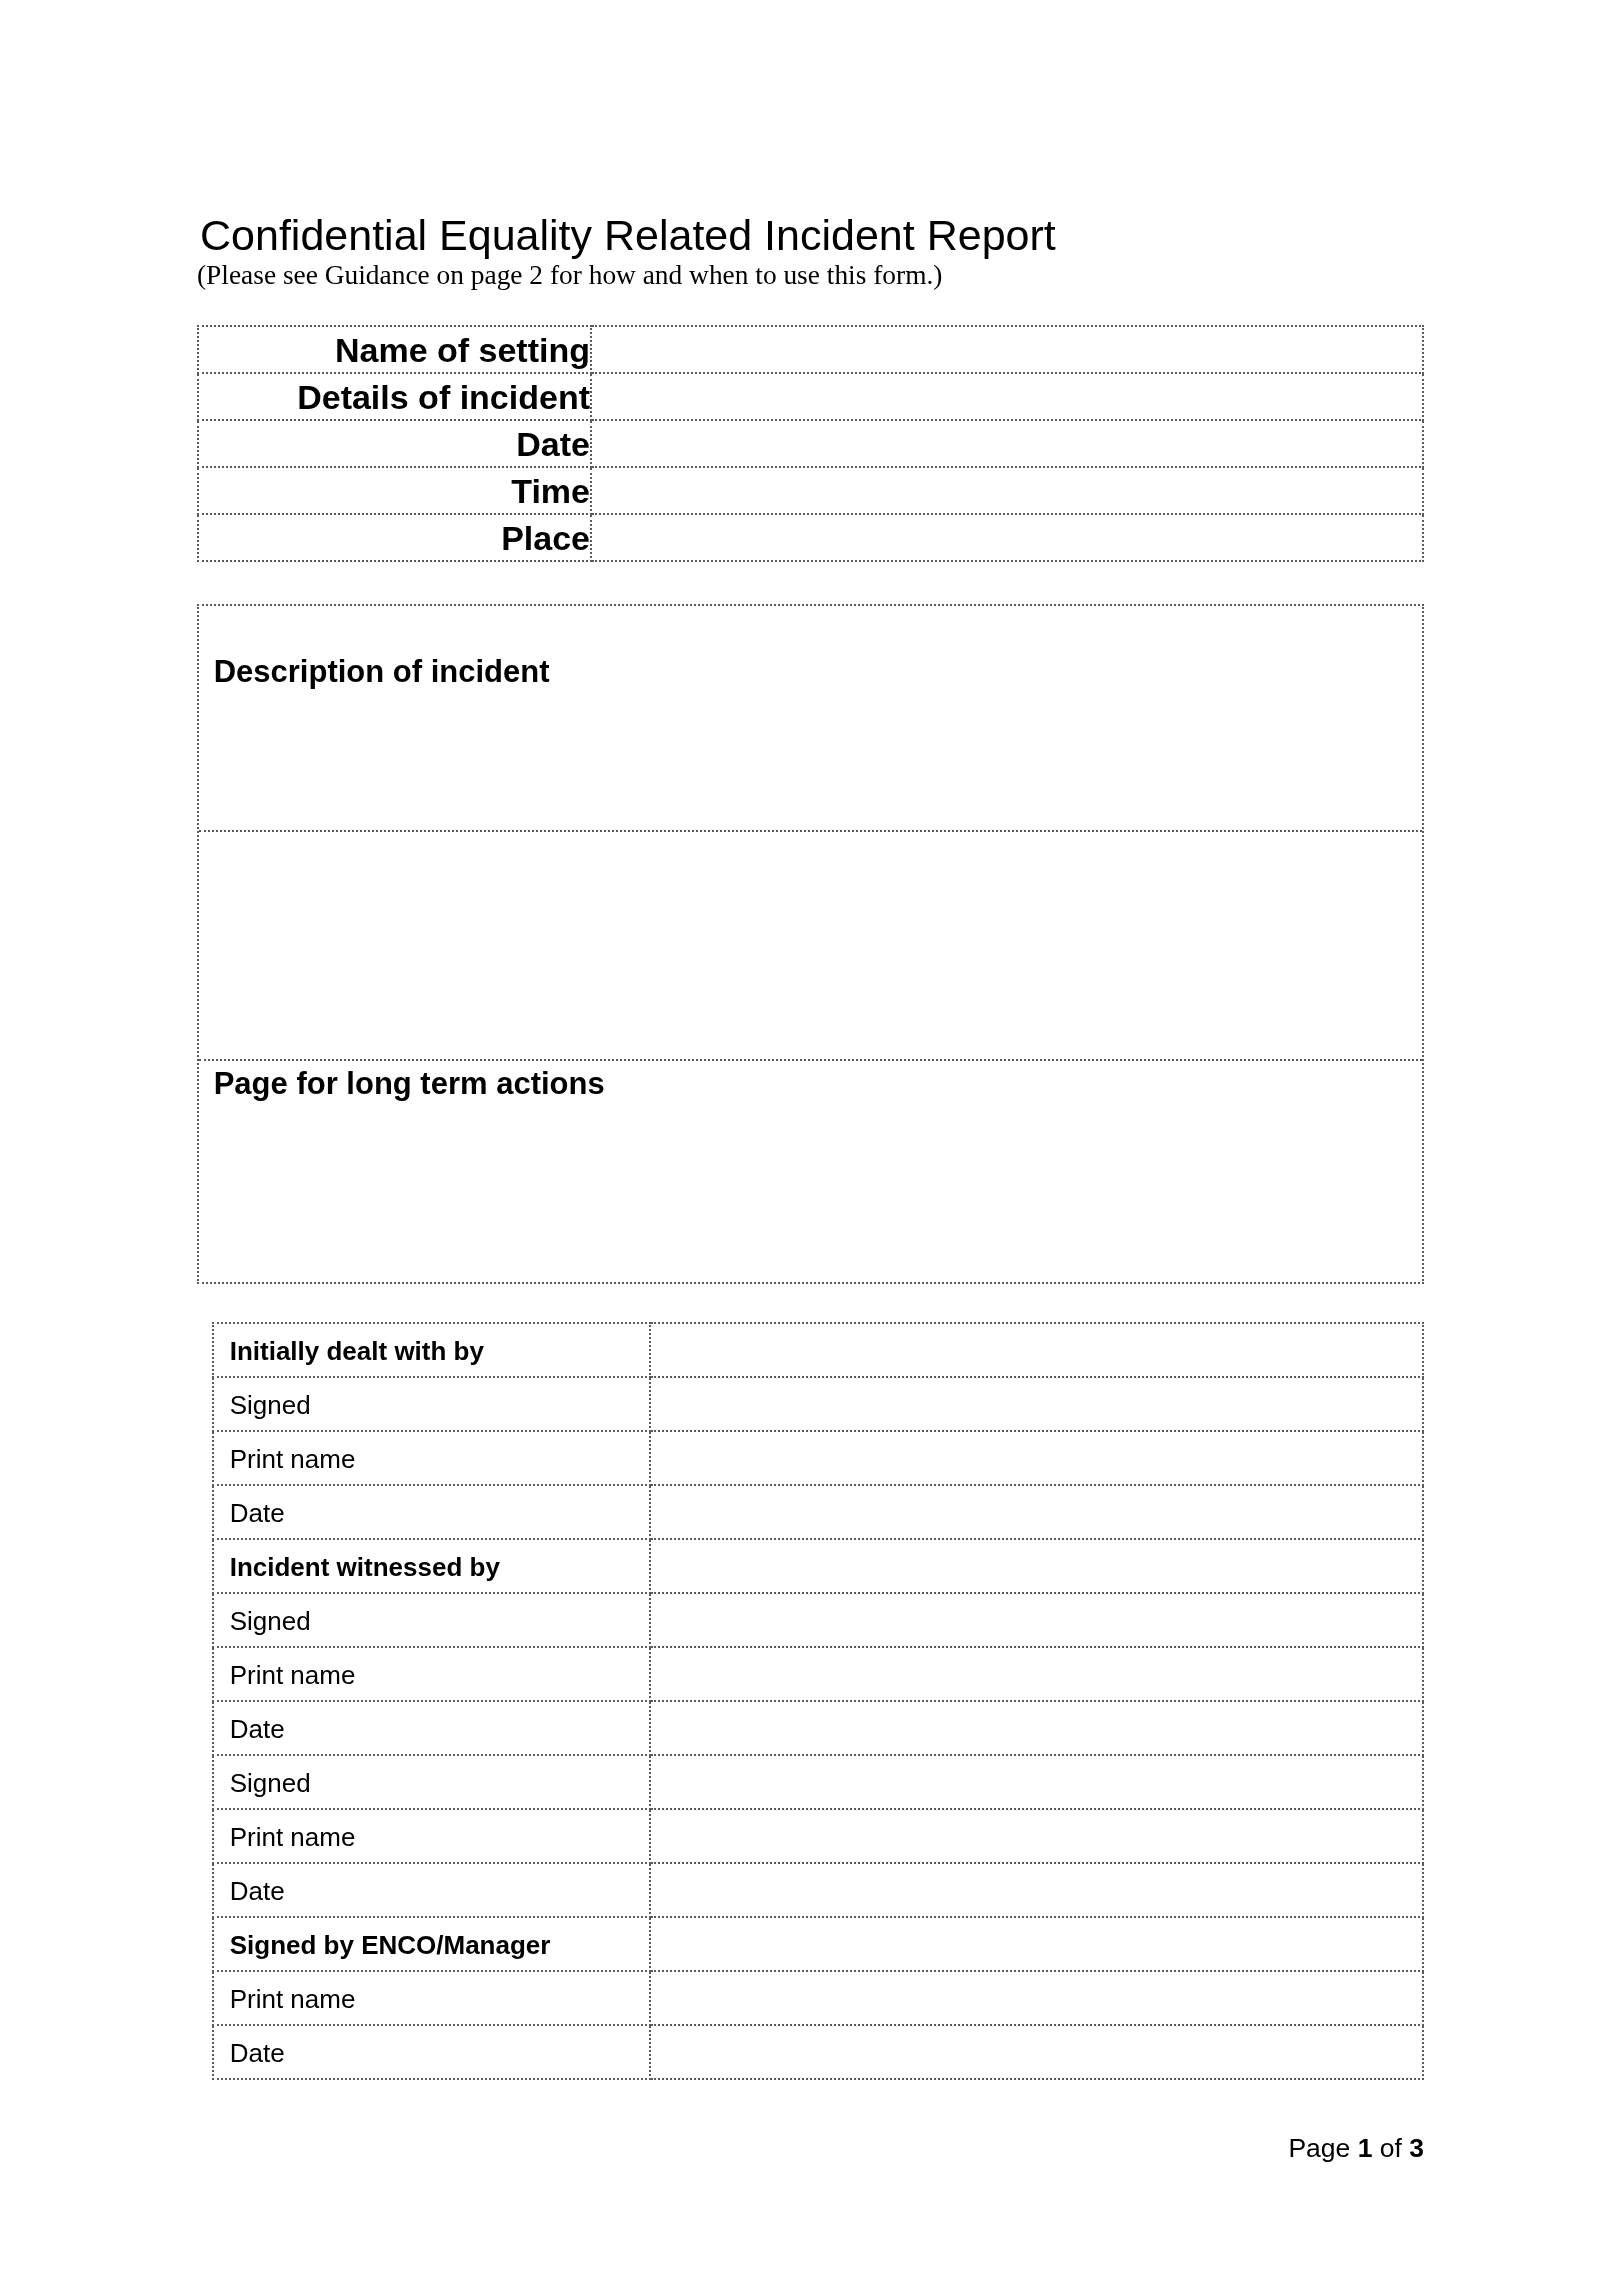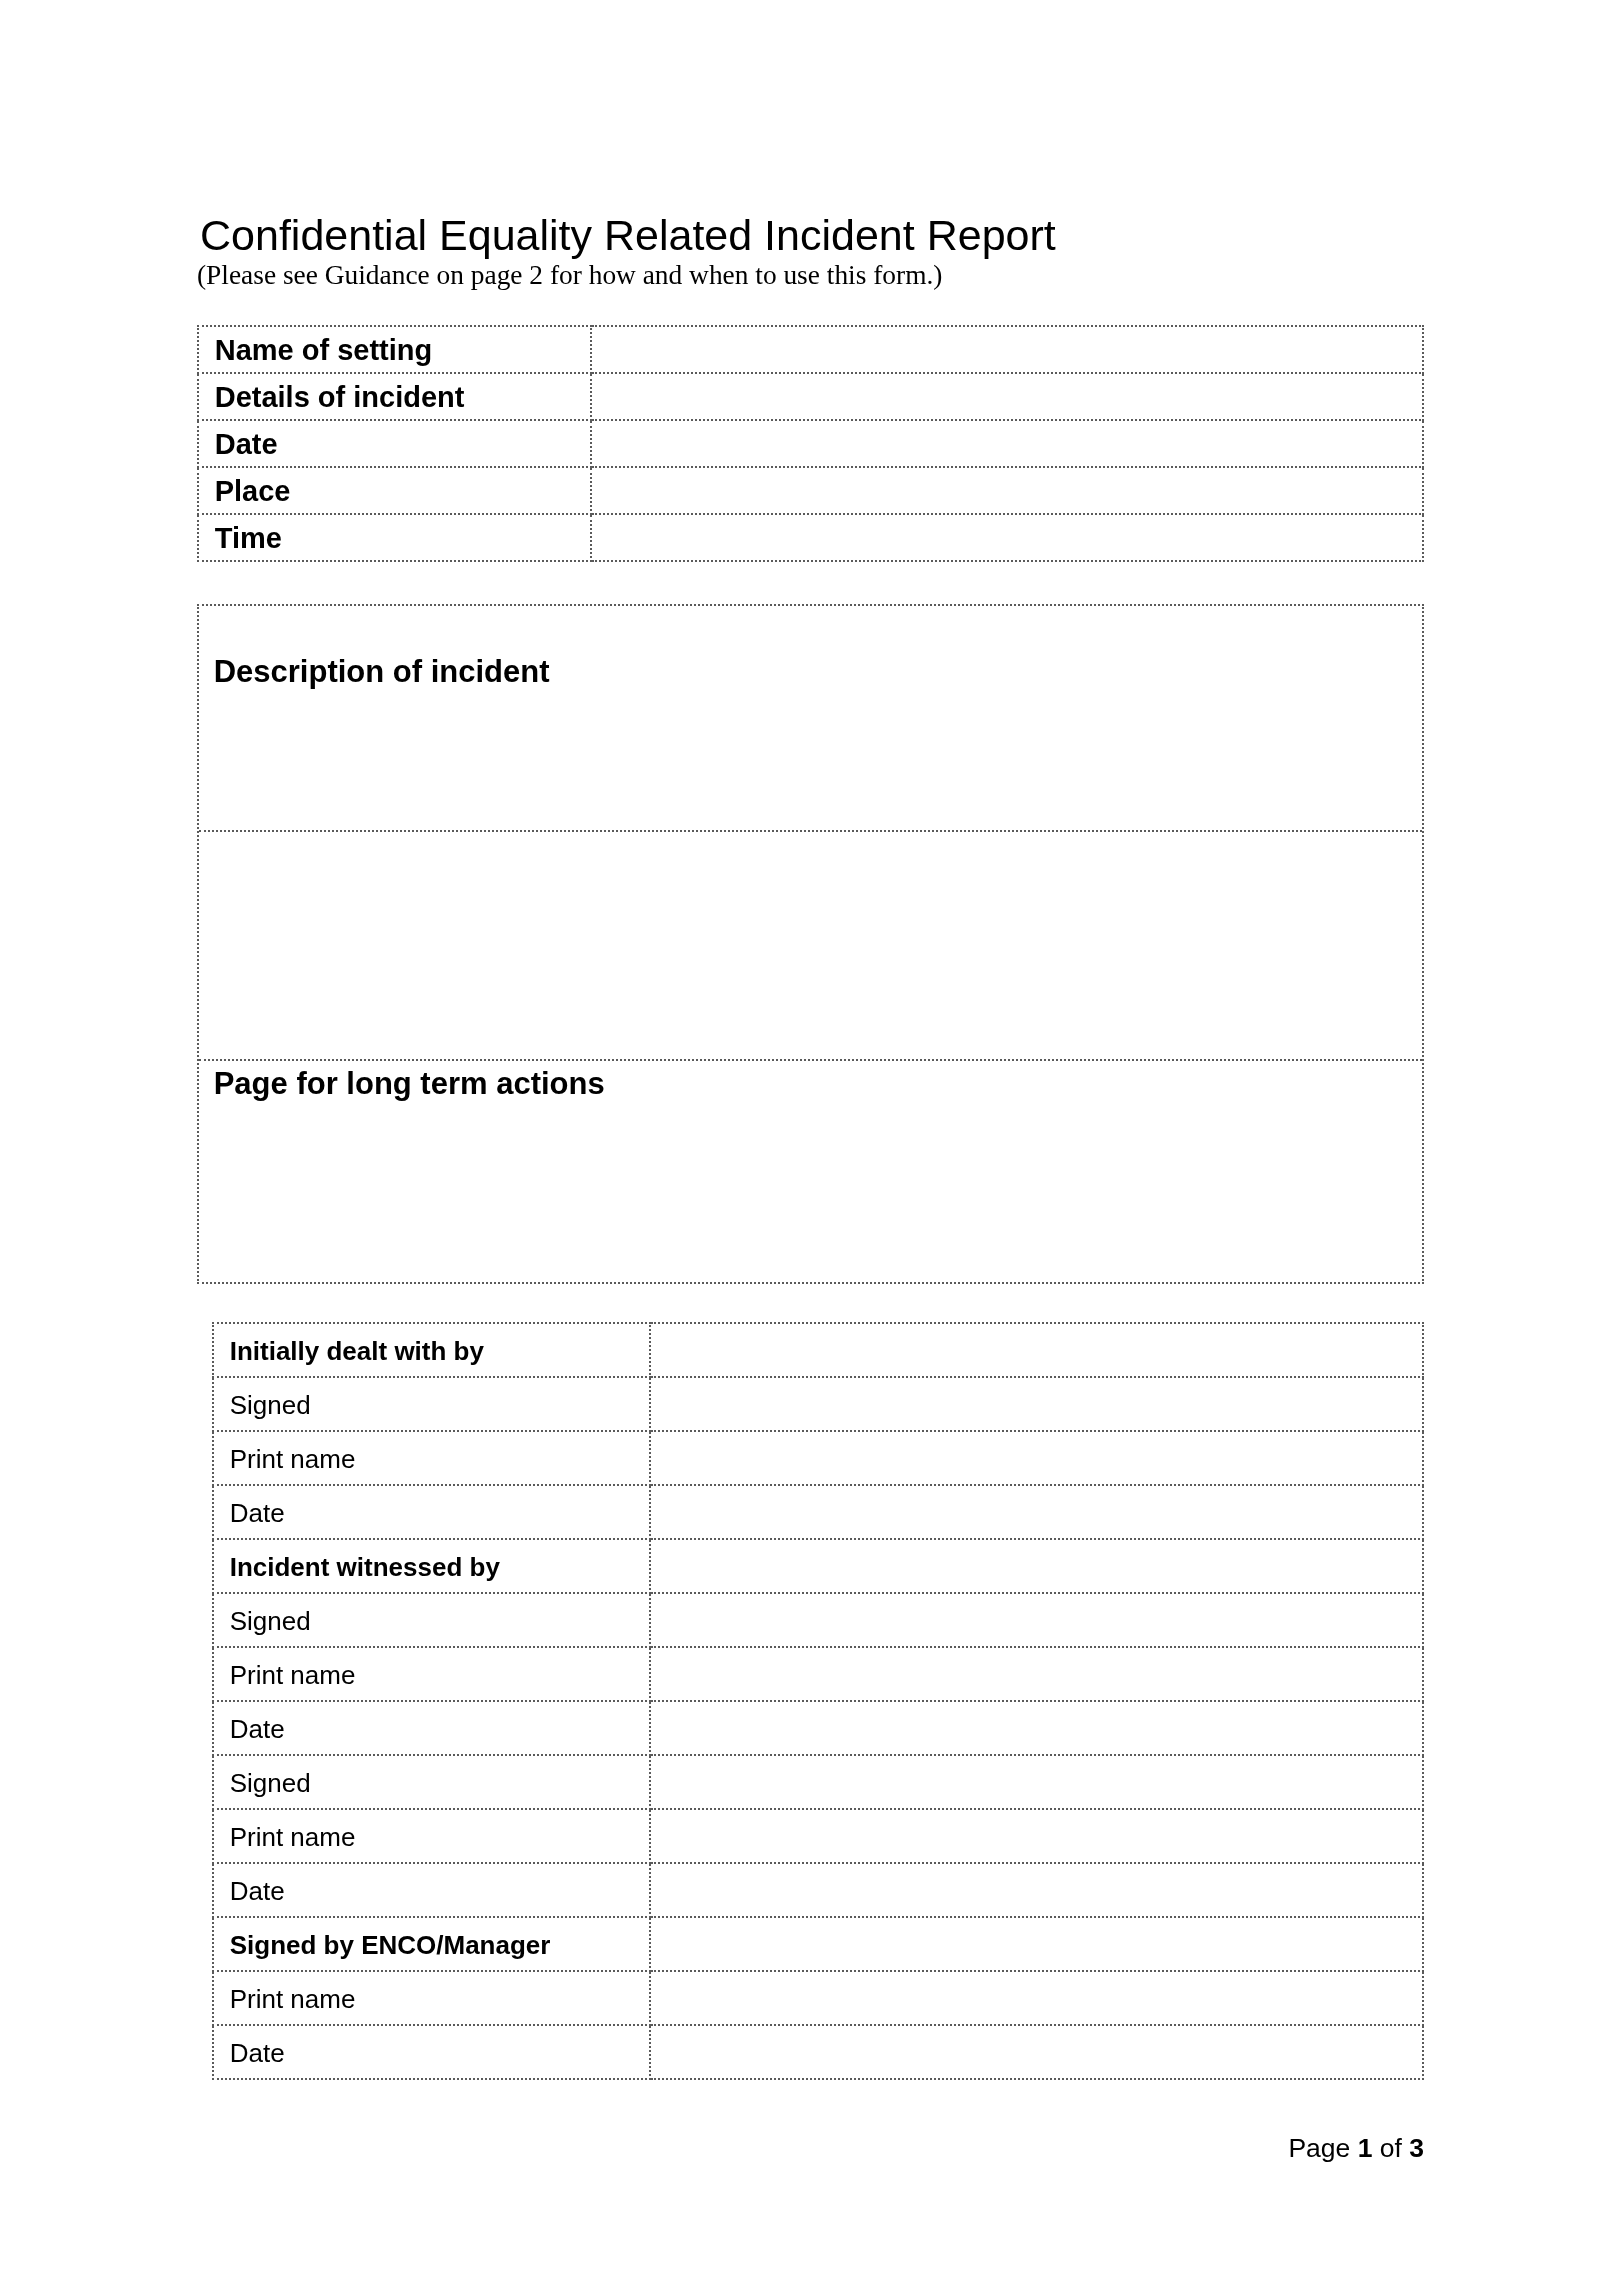--- a/index.html
+++ b/index.html
@@ -6,21 +6,21 @@
   body { width: 1621px; height: 2293px; position: relative; overflow: hidden;
          font-family: "Liberation Sans", "DejaVu Sans", sans-serif; color: #000; }
   .title { position: absolute; left: 184px; top: 194px; font-size: 43px; line-height: 51px; font-weight: normal; margin: 16px; white-space: nowrap; }
   .subtitle { position: absolute; left: 197px; top: 259px; font-size: 27.4px; line-height: 33px; white-space: nowrap; font-family: Liberation Serif, serif; }
 
   table.grid { position: absolute; border-collapse: collapse; table-layout: fixed; }
   table.grid td { border: 2px dotted #5a5a5a; padding: 0 0 0 15.7px; vertical-align: middle; white-space: nowrap; overflow: hidden; box-sizing: border-box; }
   table.grid td.val { padding: 0; }
 
   #info-table { left: 197px; top: 325px; width: 1227px; }
-  #info-table td { height: 47px; font-size: 29px; font-weight: bold; line-height: 33px; padding-top: 2px; }
+  #info-table td { height: 47px; font-size: 34px; font-weight: bold; line-height: 33px; padding-top: 2px; text-align: right; }
   #info-table td.lab { width: 393px; }
 
   #narrative { position: absolute; left: 197px; top: 604px; width: 1227px; height: 680px; box-sizing: border-box;
                border: 2px dotted #5a5a5a; }
   .nsec { position: absolute; left: 0; right: 0; box-sizing: border-box; }
   .nsec + .nsec { border-top: 2px dotted #5a5a5a; }
   .nsec .lab { position: absolute; left: 14.7px; top: 0px; font-size: 31px; font-weight: bold; line-height: 39px; white-space: nowrap; }
   .nsec .area { position: absolute; left: 0; right: 0; top: 39px; bottom: 0; }
 
   #sign-table { left: 212px; top: 1322px; width: 1212px; }
@@ -45,25 +45,25 @@
     </tr>
     <tr>
       <td class="lab">Details of incident</td>
       <td class="val"></td>
     </tr>
     <tr>
       <td class="lab">Date</td>
       <td class="val"></td>
     </tr>
     <tr>
-      <td class="lab">Place</td>
+      <td class="lab">Time</td>
       <td class="val"></td>
     </tr>
     <tr>
-      <td class="lab">Time</td>
+      <td class="lab">Place</td>
       <td class="val"></td>
     </tr>
   </tbody>
 </table>
 
 <div id="narrative">
   <div class="nsec" style="top:0; height:224px;">
     <div class="lab" style="top:4.9px;margin-top:41px;">Description of incident</div>
     <div class="area"></div>
   </div>

